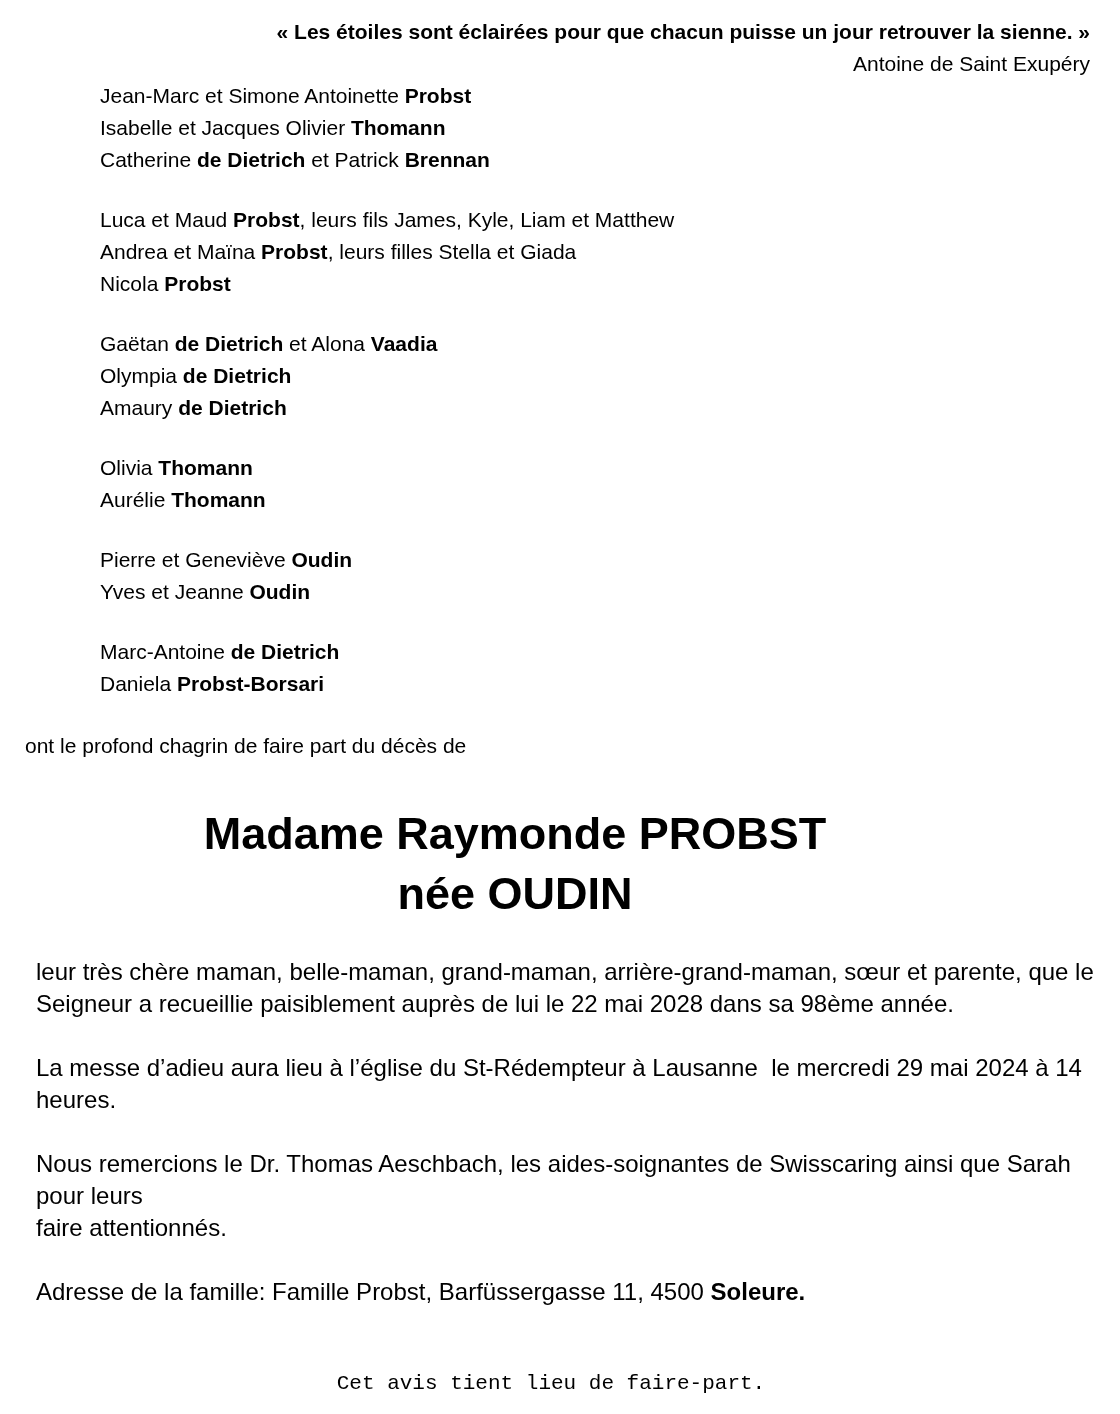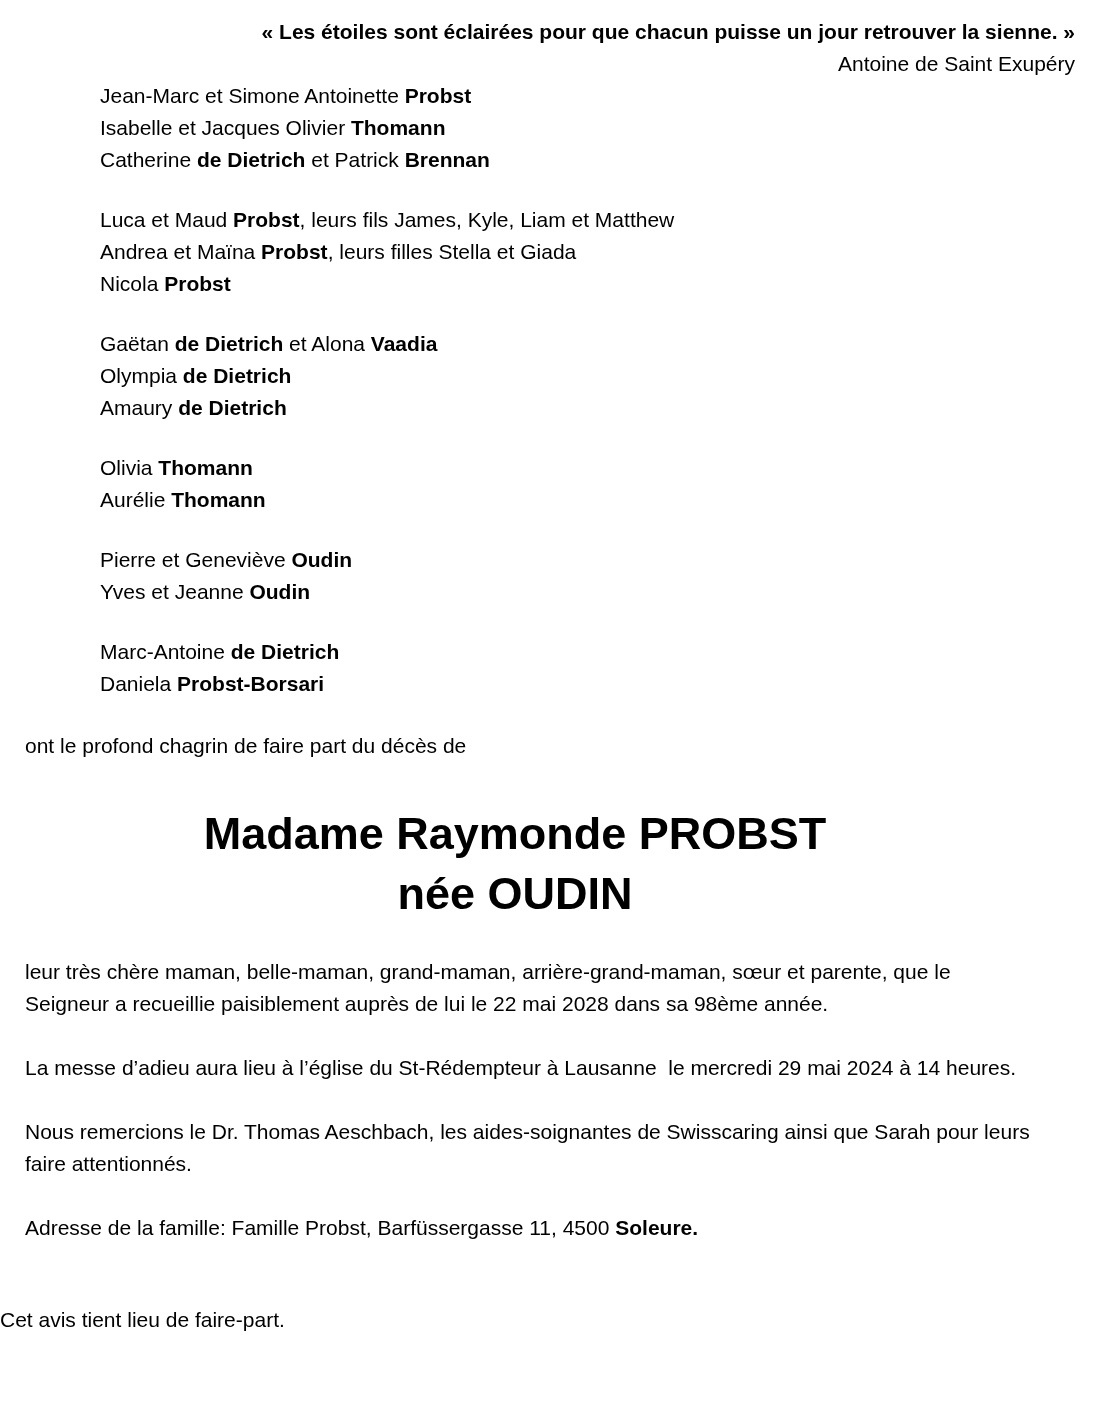--- a/index.html
+++ b/index.html
@@ -13,21 +13,21 @@
   }
   .page {
     position: relative;
     width: 1120px;
     height: 1414px;
     overflow: hidden;
     background: #ffffff;
   }
   .quote-block {
     padding-top: 16px;
-    margin-right: 45px;
+    margin-right: 30px;
     text-align: right;
     font-size: 21px;
     line-height: 32px;
   }
   .quote-line { font-weight: 700; }
   .quote-attribution { font-weight: 400; }
   .names {
     margin-left: 100px;
     font-size: 21px;
     line-height: 32px;
@@ -42,34 +42,35 @@
   }
   .title-block {
     margin-top: 42px;
     padding-right: 90px;
     text-align: center;
     font-size: 45px;
     font-weight: 700;
     line-height: 60px;
   }
   .paras {
-    margin-left: 25px;
+    margin-left: 36px;
     margin-top: 32px;
-    font-size: 21px;
+    font-size: 24px;
     line-height: 32px;
     max-width: 1070px;
   }
   .para { margin-bottom: 32px; }
   .para-line { white-space: pre-wrap; }
   .closing {
     margin-top: 60px;
     padding-right: 18px;
-    text-align: left;
+    text-align: center;
     font-size: 21px;
     line-height: 32px;
+    font-family: Liberation Mono, monospace;
   }
   .b { font-weight: 700; }
 </style>
 </head>
 <body>
 
 <div class="page">
 
   <div class="quote-block">
     <div class="quote-line">« Les étoiles sont éclairées pour que chacun puisse un jour retrouver la sienne. »</div>

